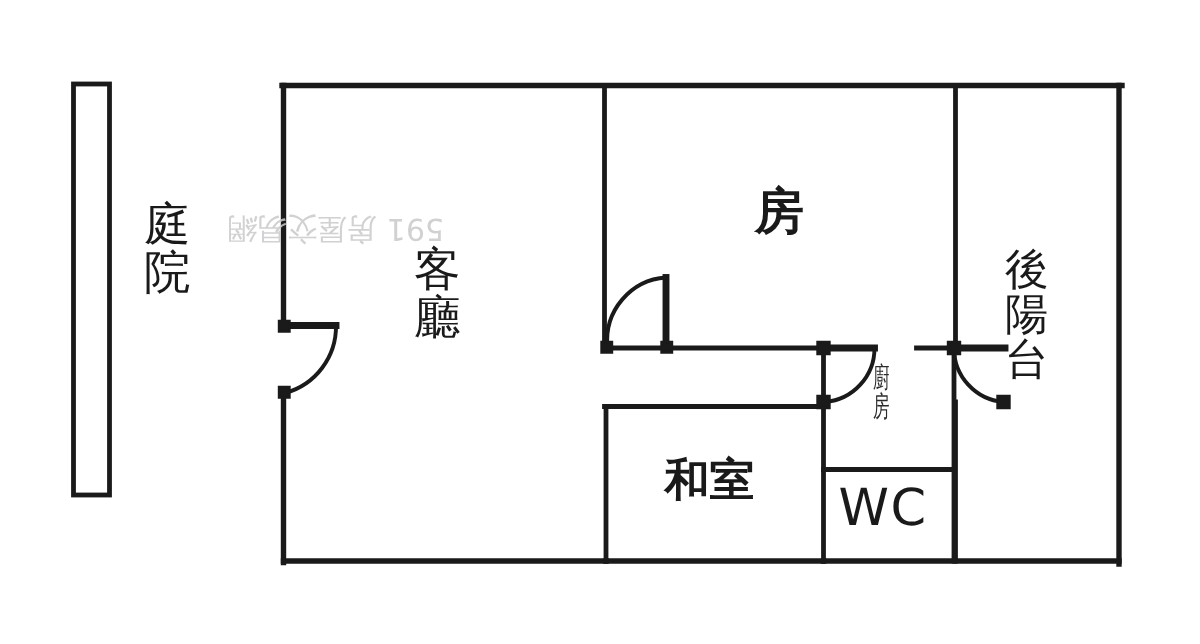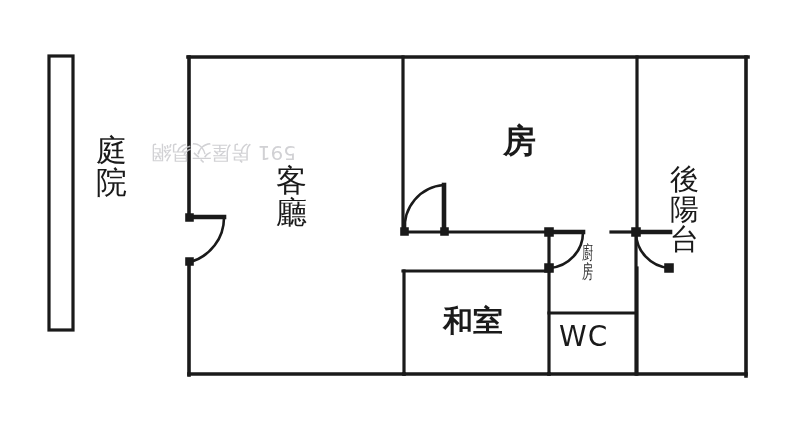--- a/index.html
+++ b/index.html
@@ -73,21 +73,21 @@
   }
   .lbl-tatami {
     left: 443px;
     top: 305px;
     font-size: 30px;
     font-weight: 700;
   }
   .lbl-wc {
     left: 559px;
     top: 322px;
-    font-size: 28px;
+    font-size: 34px;
     font-weight: 400;
     letter-spacing: 1px;
   }
   .watermark {
     position: absolute;
     left: 296px;
     top: 166px;
     font-size: 20px;
     color: #c9c9cd;
     font-weight: 400;

